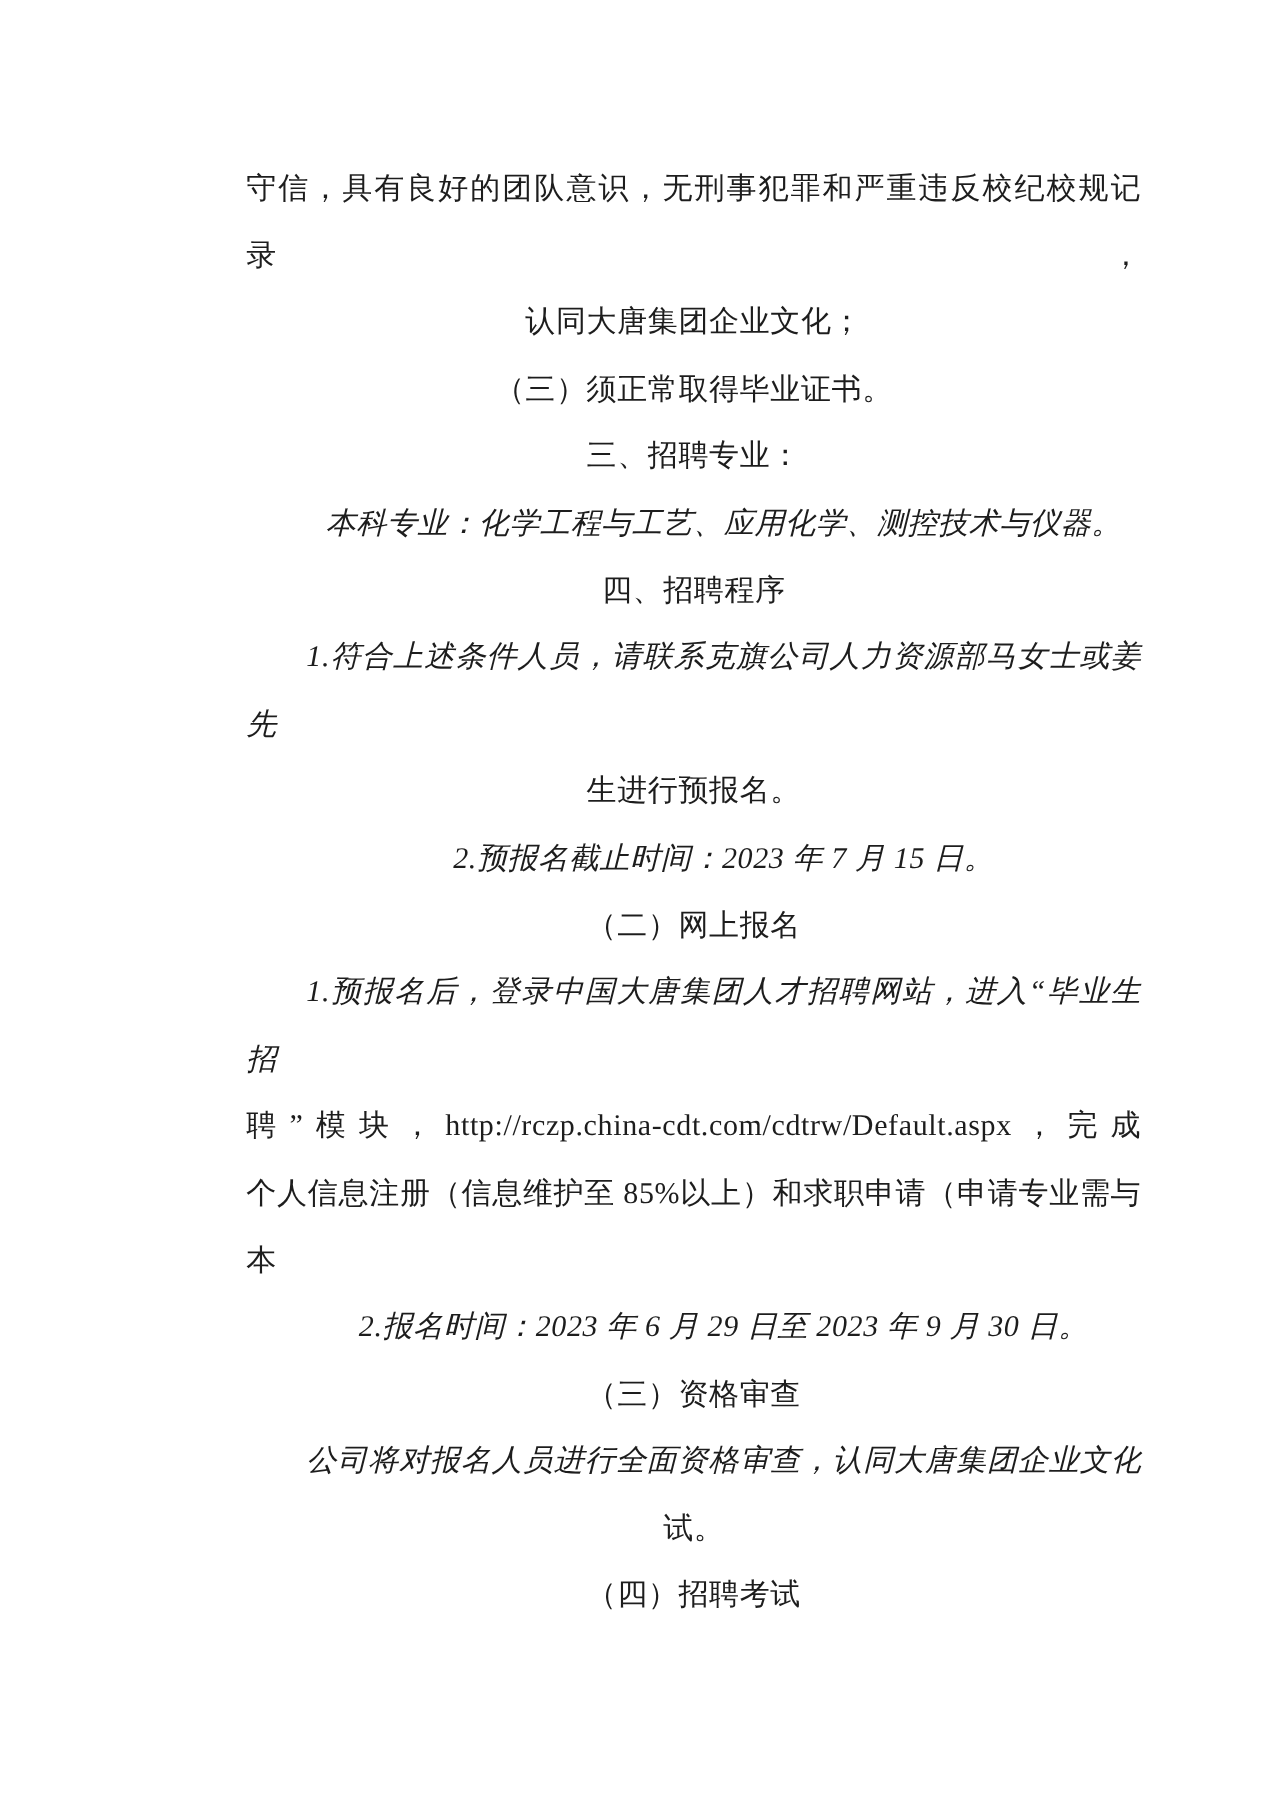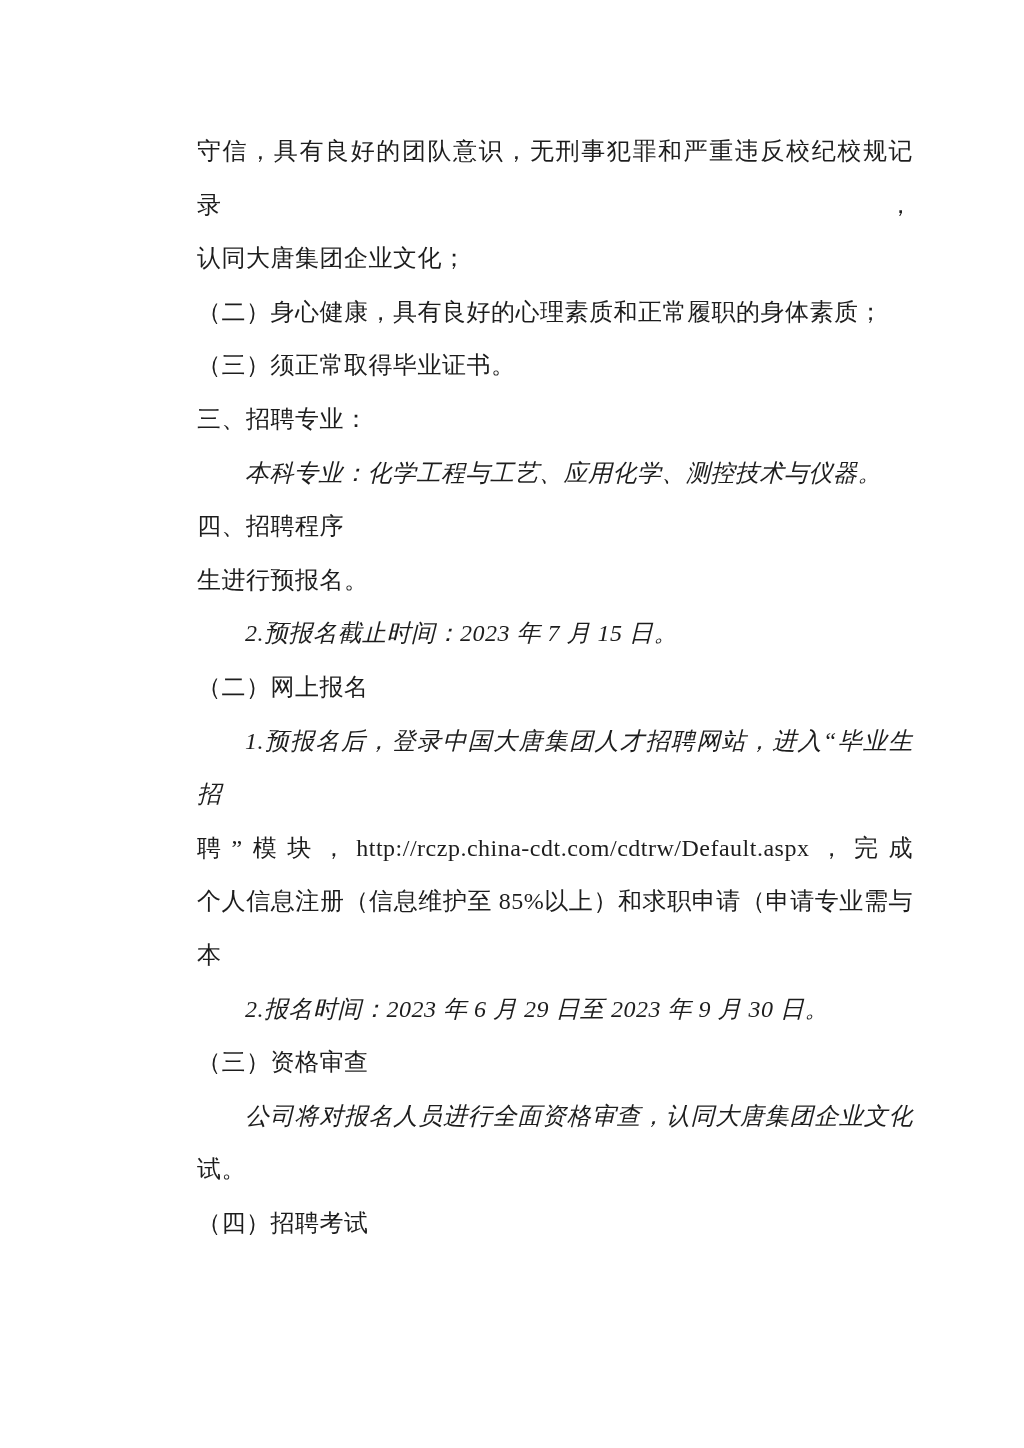--- a/index.html
+++ b/index.html
@@ -28,46 +28,46 @@
     width: 716px;
     color: #1d1d1d;
     font-size: 24px;
     line-height: 53.6px;
     letter-spacing: 0.5px;
   }
   .line {
     margin: 0;
     padding: 0;
     white-space: nowrap;
-    text-align: left;
+    text-align: center;
   }
   
   .j {
     white-space: normal;
     text-align: justify;
     text-align-last: justify;
   }
   
   .ind {
     text-indent: 48px;
     font-style: italic;
   }
 </style>
 </head>
 <body>
 
 <div class="doc-page">
   <div class="doc-content">
     <p class="line j">守信，具有良好的团队意识，无刑事犯罪和严重违反校纪校规记录，</p>
     <p class="line">认同大唐集团企业文化；</p>
-    <p class="line">（二）身心健康，具有良好的心理素质和正常履职的身体素质；</p>
     <p class="line">（三）须正常取得毕业证书。</p>
     <p class="line">三、招聘专业：</p>
     <p class="line ind">本科专业：化学工程与工艺、应用化学、测控技术与仪器。</p>
     <p class="line">四、招聘程序</p>
+    <p class="line ind j">1.符合上述条件人员，请联系克旗公司人力资源部马女士或姜先</p>
     <p class="line">生进行预报名。</p>
     <p class="line ind">2.预报名截止时间：2023 年 7 月 15 日。</p>
     <p class="line">（二）网上报名</p>
     <p class="line ind j">1.预报名后，登录中国大唐集团人才招聘网站，进入“毕业生招</p>
     <p class="line j">聘”模块，http://rczp.china-cdt.com/cdtrw/Default.aspx，完成</p>
     <p class="line j">个人信息注册（信息维护至 85%以上）和求职申请（申请专业需与本</p>
     <p class="line ind">2.报名时间：2023 年 6 月 29 日至 2023 年 9 月 30 日。</p>
     <p class="line">（三）资格审查</p>
     <p class="line ind j">公司将对报名人员进行全面资格审查，认同大唐集团企业文化</p>
     <p class="line">试。</p>

